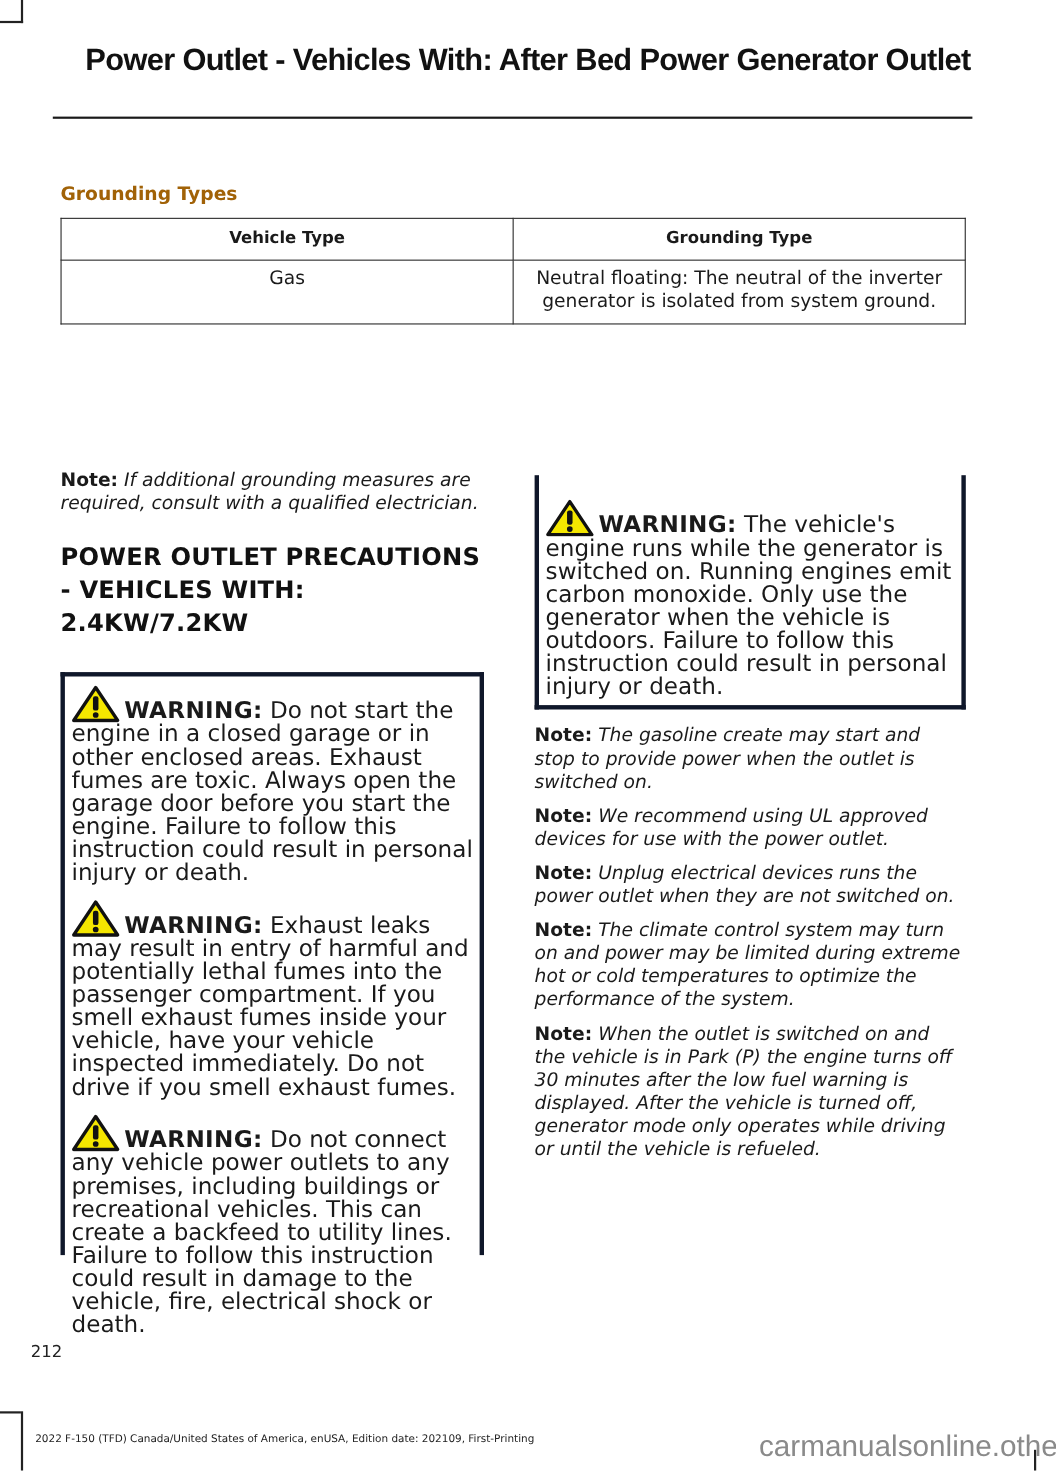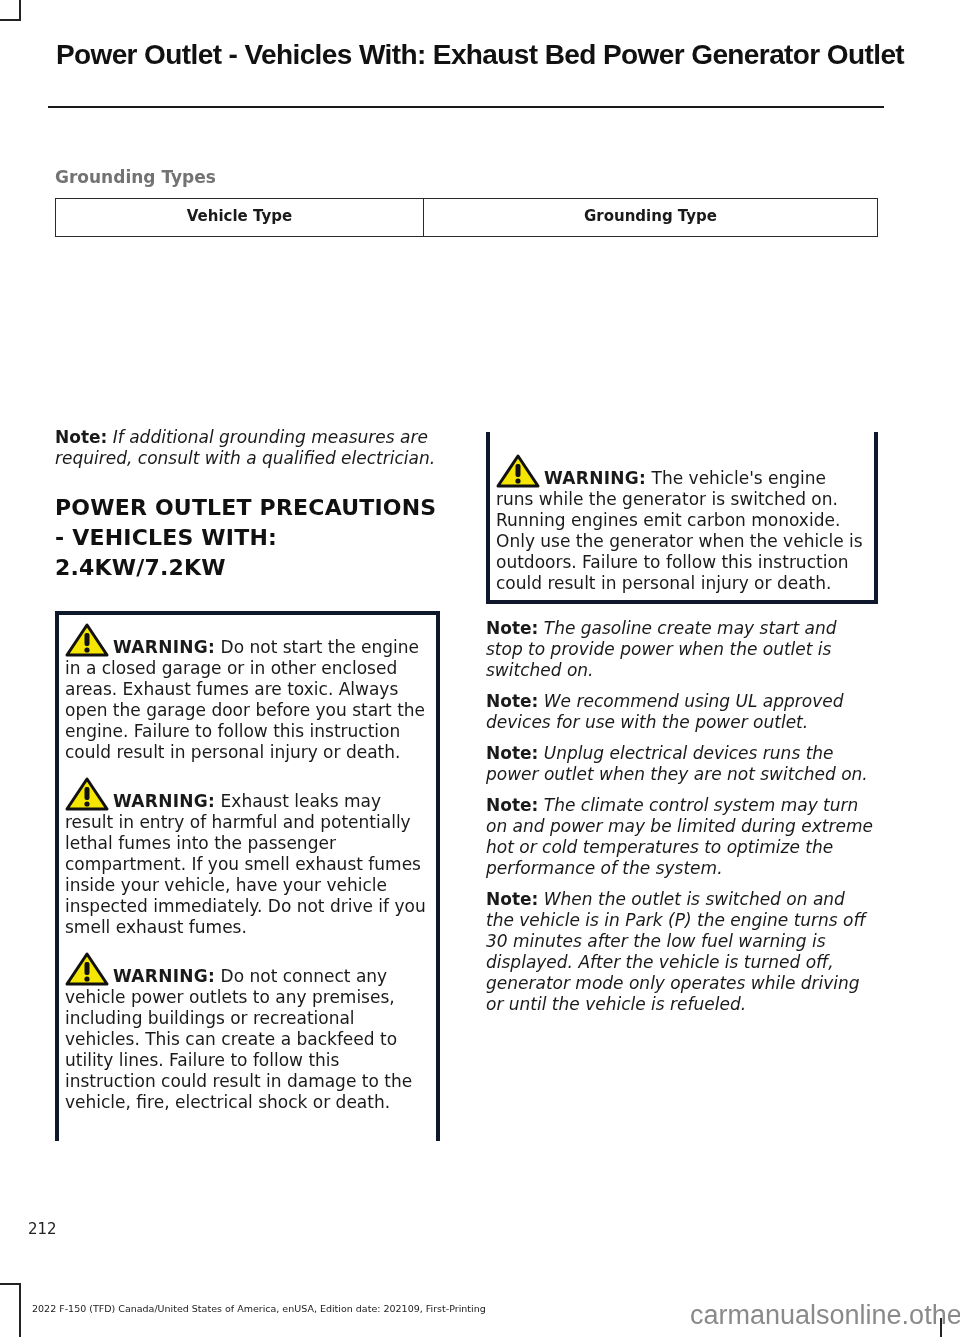--- a/index.html
+++ b/index.html
@@ -17,21 +17,21 @@
   .header-title {
     position: absolute; left: 40px; top: 40px; width: 880px;
     text-align: center; font-family: "Liberation Sans", sans-serif;
     font-weight: 700; font-size: 28px; line-height: 29px; letter-spacing: -0.6px;
     color: #111;
   }
   .header-rule { position: absolute; left: 48px; top: 106px; width: 836px; height: 2px; background: #1a1a1a; }
 
   .section-label {
     position: absolute; left: 55px; top: 167px;
-    font-weight: 700; font-size: 17px; color: #737373;
+    font-weight: 700; font-size: 17px; color: #a16207;
   }
   table.grounding {
     position: absolute; left: 55px; top: 198px; width: 823px;
     border-collapse: collapse; font-size: 17px; line-height: 21px;
   }
   table.grounding th, table.grounding td {
     border: 1.5px solid #2a2a2a; text-align: center; vertical-align: top; padding: 6px 6px;
   }
   table.grounding th { font-weight: 700; font-size: 15px; padding: 7px 6px 9px; }
   table.grounding td.vt { width: 398px; }
@@ -48,21 +48,21 @@
   .section-heading {
     font-weight: 700; font-size: 22px; line-height: 30px; margin: 24px 0 28px 0;
     color: #111; letter-spacing: 0.2px;
   }
 
   .warn-box {
     border: 4px solid #0f172a; padding: 8px 6px 6px 6px; box-sizing: border-box;
   }
   .warn-box.open-bottom { border-bottom: none; height: 530px; padding-bottom: 0; }
   .warn-box.open-top { border-top: none; padding-top: 22px; }
-  .warning { font-size: 17px; line-height: 21px; margin: 0 0 14px 0; }
+  .warning { font-size: 21px; line-height: 21px; margin: 0 0 14px 0; }
   .warning:last-child { margin-bottom: 0; }
   .warning .w-icon { display: inline-block; width: 44px; height: 34px; vertical-align: -4px; margin-right: 4px; }
   .warning .w-lbl { font-weight: 700; letter-spacing: 0.3px; }
 
   .page-number {
     position: absolute; left: 0; width: 960px; top: 1220px; text-align: left;
     font-size: 15px; color: #222; margin-left: 28px;
   }
   .footer-text {
     position: absolute; left: 32px; top: 1303px; font-size: 9.5px; color: #222;
@@ -73,32 +73,36 @@
   }
 </style>
 </head>
 <body>
 
 <div class="crop crop-tl"></div>
 <div class="crop crop-bl-h"></div>
 <div class="crop crop-bl-v"></div>
 <div class="crop crop-br-v"></div>
 
-<div class="header-title">Power Outlet - Vehicles With: Exhaust Bed Power Generator Outlet</div>
+<div class="header-title">Power Outlet - Vehicles With: After Bed Power Generator Outlet</div>
 <div class="header-rule"></div>
 
 <div class="section-label">Grounding Types</div>
 <table class="grounding">
   <thead>
     <tr>
       <th>Vehicle Type</th>
       <th>Grounding Type</th>
     </tr>
   </thead>
   <tbody>
+    <tr class="r1">
+      <td class="vt">Gas</td>
+      <td>Neutral floating: The neutral of the inverter generator is isolated from system ground.</td>
+    </tr>
   </tbody>
 </table>
 
 <div class="col-left">
   <p class="note">
     <span class="lbl">Note:</span>
     <span class="txt">If additional grounding measures are required, consult with a qualified electrician.</span>
   </p>
 
   <div class="section-heading">POWER OUTLET PRECAUTIONS - VEHICLES WITH: 2.4KW/7.2KW</div>

